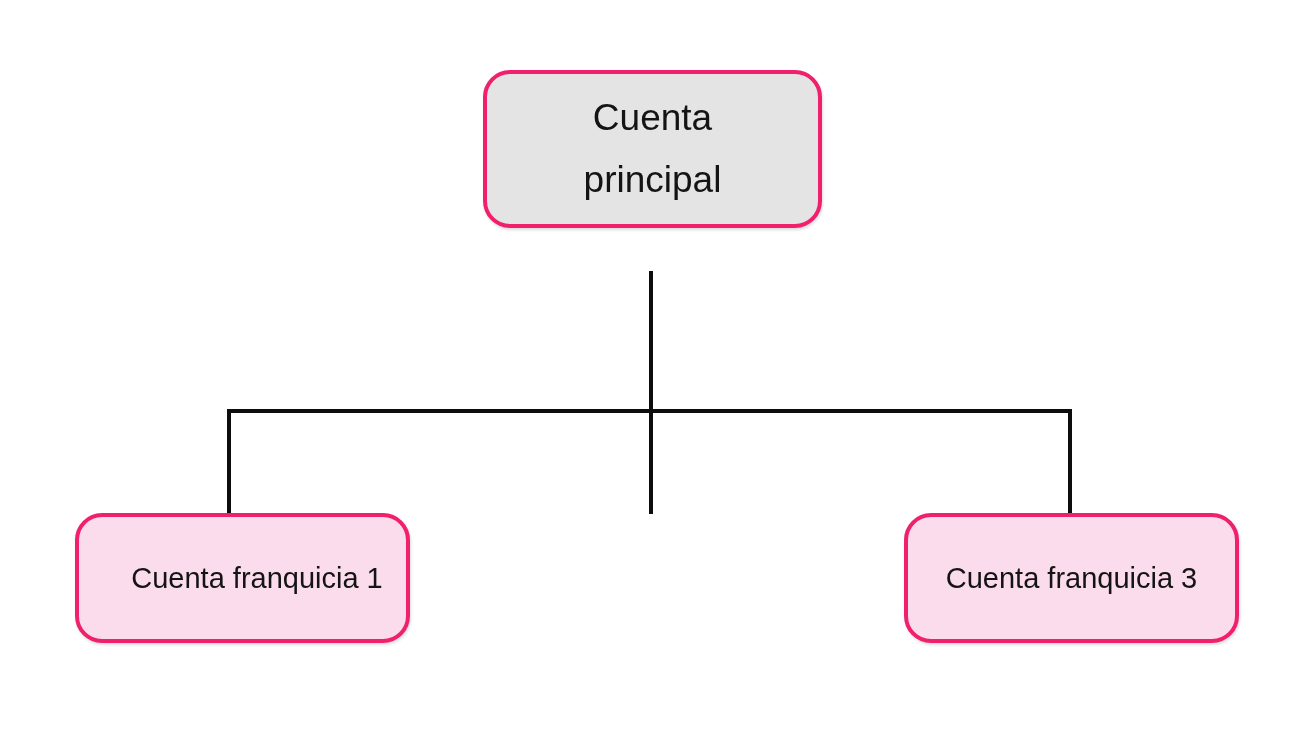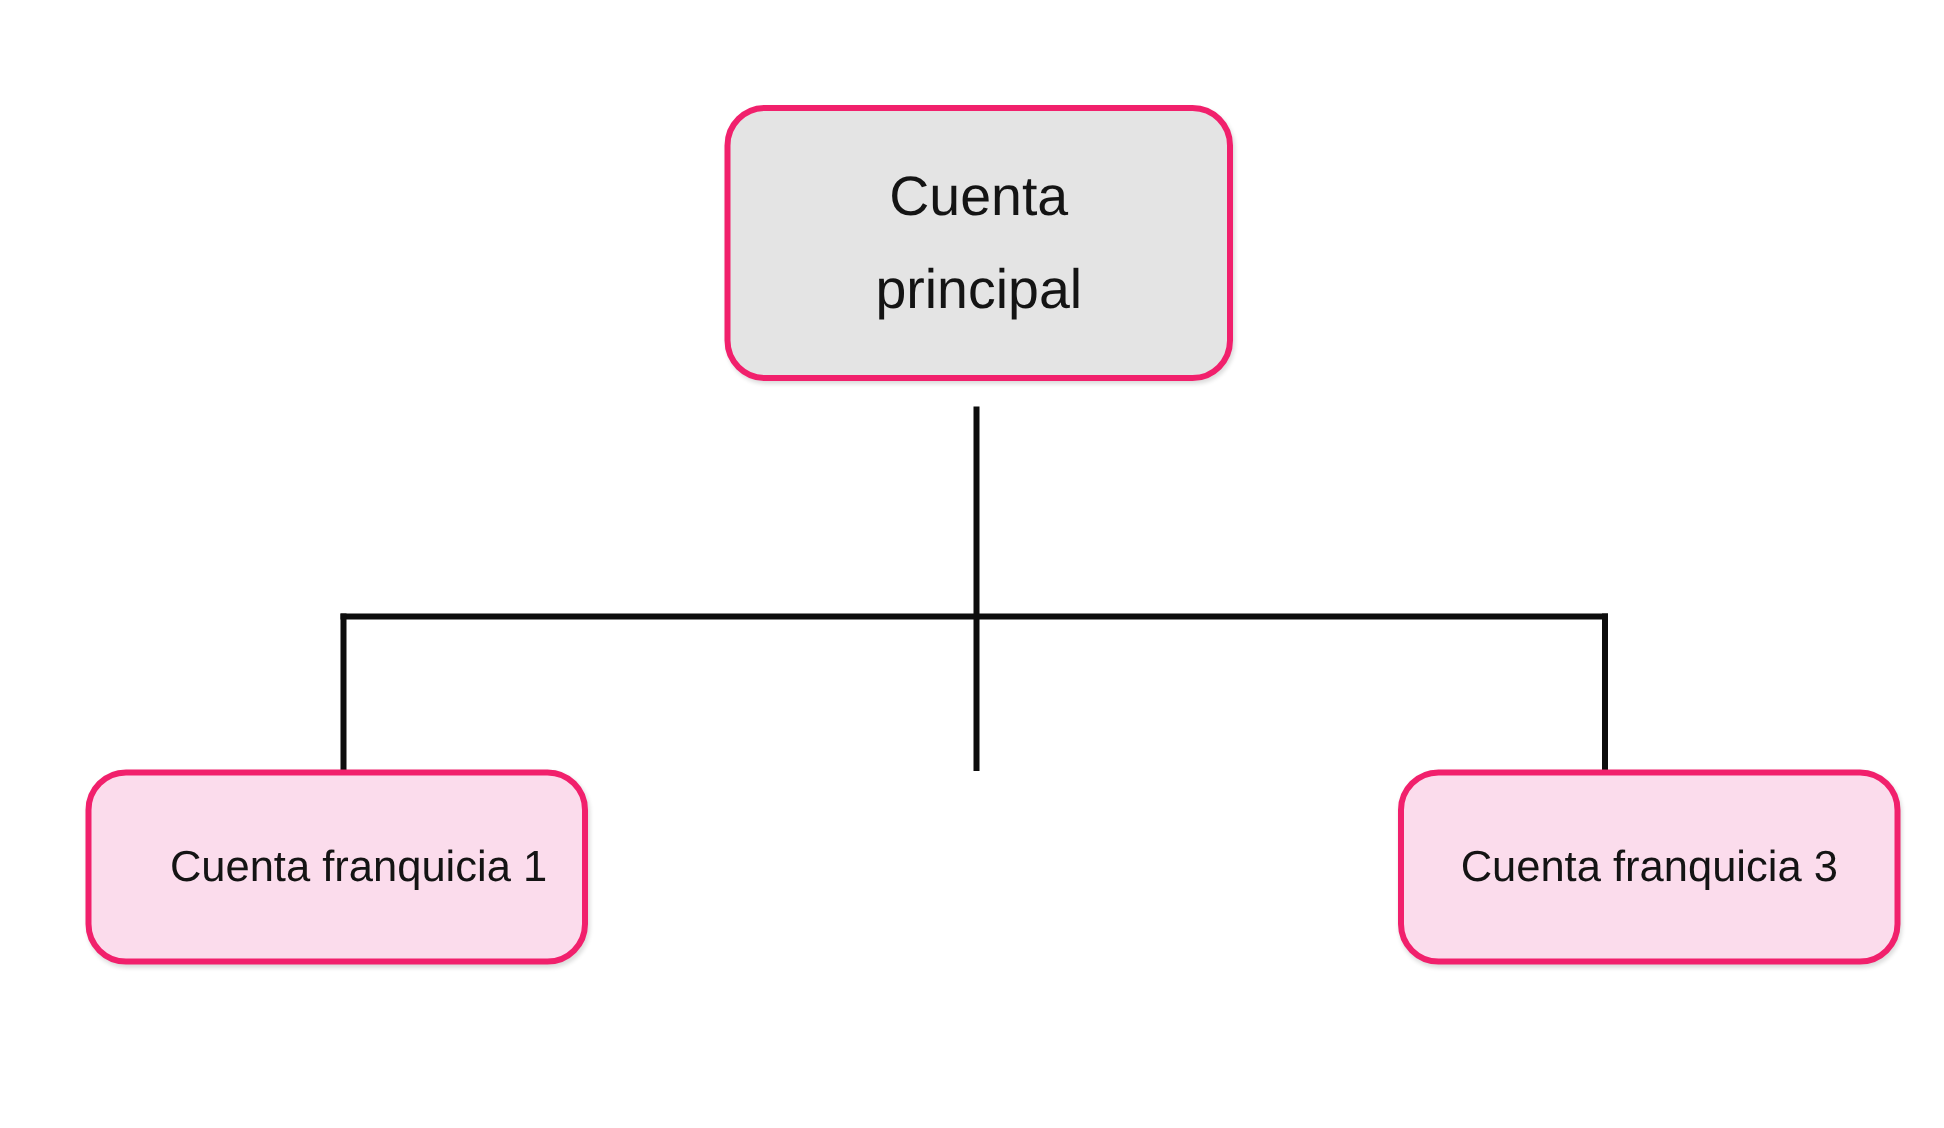--- a/index.html
+++ b/index.html
@@ -24,39 +24,39 @@
     align-items: center;
     justify-content: center;
     text-align: center;
     color: #141414;
     box-shadow: 1px 2px 3px rgba(0,0,0,0.14);
   }
   .node-root {
     left: 483px;
     top: 70px;
     width: 339px;
-    height: 184px;
+    height: 158px;
     background: var(--root-fill, #e4e4e4);
     font-size: 37px;
     line-height: 62px;
   }
   .node-root .label {
     max-width: 240px;
   }
   .node-child {
     top: 513px;
     width: 335px;
     height: 130px;
     background: var(--child-fill, #fbdcec);
     font-size: 29px;
     line-height: 34px;
   }
-  .node-child-1 { left: 57px; padding-left: 29px; }
+  .node-child-1 { left: 75px; padding-left: 29px; }
   .node-child-2 { left: 484px; }
-  .node-child-3 { left: 904px; margin-left: 28px; }
+  .node-child-3 { left: 904px; }
   .connector {
     position: absolute;
     background: var(--connector, #0d0d0d);
   }
   .conn-stem-center {
     left: 649px;
     top: 271px;
     width: 4px;
     height: 243px;
   }

